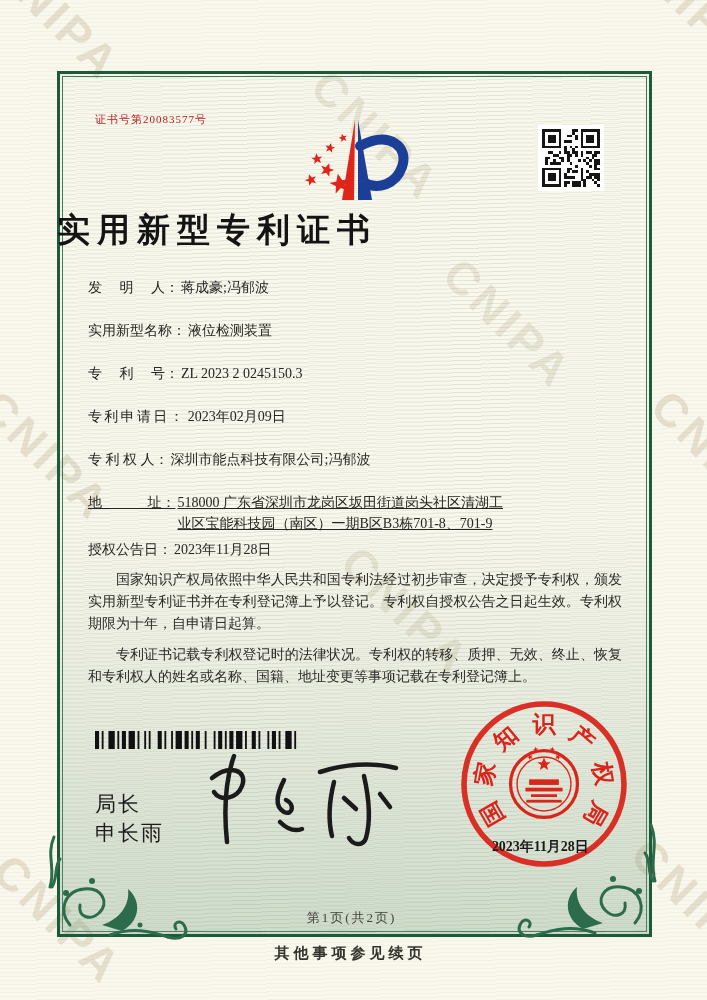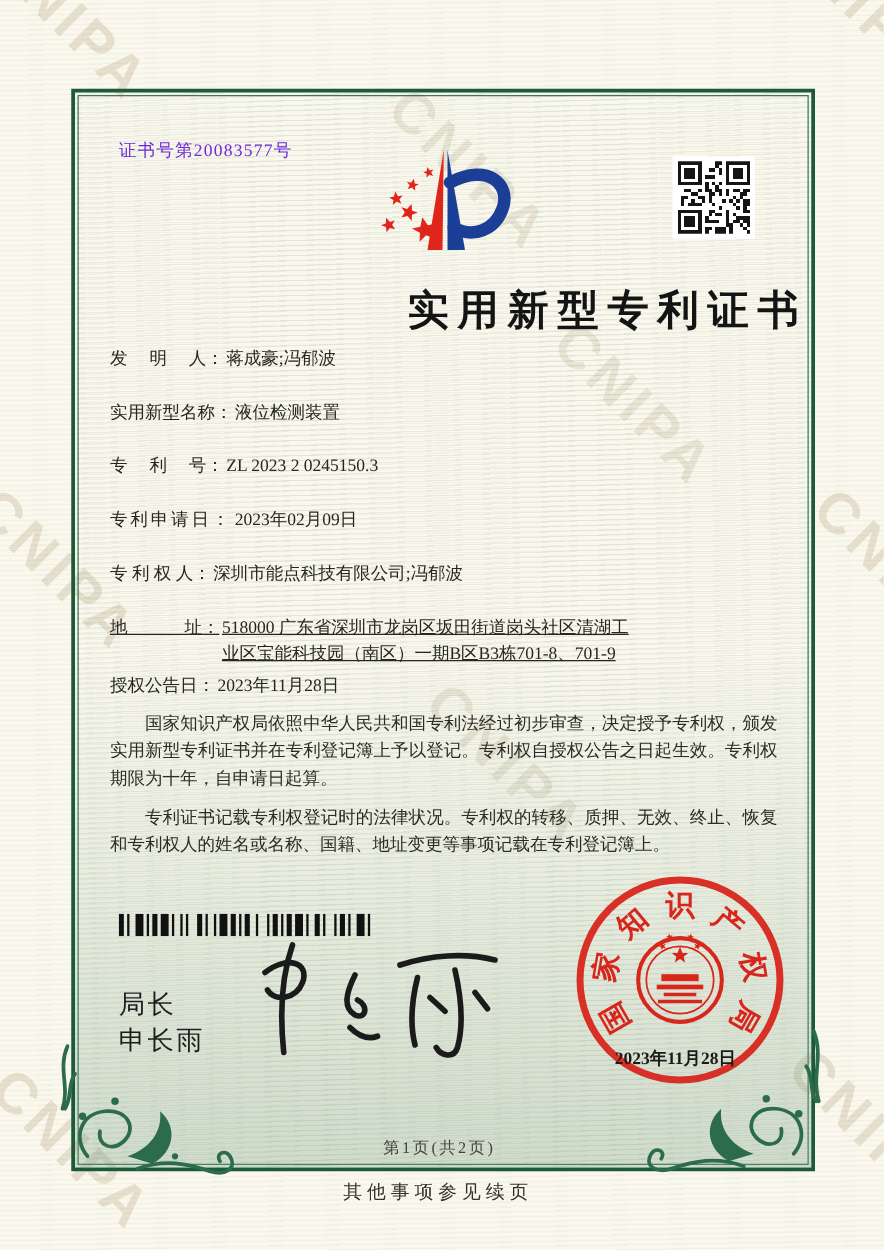--- a/index.html
+++ b/index.html
@@ -12,24 +12,24 @@
   .wm{position:absolute;font-family:"Liberation Sans","DejaVu Sans",sans-serif;font-weight:bold;
       font-size:46px;letter-spacing:4px;color:#e6dfcd;transform:rotate(45deg);z-index:0;user-select:none;}
   .wm.in{color:#eae4d4;}
   
   .frame{position:absolute;left:57px;top:71px;width:589px;height:860px;border:3px solid #1d5a3c;z-index:1;}
   .frame::before{content:"";position:absolute;inset:2px;border:1px solid #3a7a57;}
   .frame::after{content:"";position:absolute;inset:0;
     background:linear-gradient(180deg,rgba(125,165,135,0) 52%,rgba(125,165,135,.14) 74%,rgba(110,155,125,.30) 100%),
     repeating-linear-gradient(178deg,rgba(58,118,86,.09) 0 1px,rgba(0,0,0,0) 1px 4px);}
   .content{position:absolute;inset:0;z-index:2;}
-  .cert-no{position:absolute;left:95px;top:112px;font-size:14px;color:#6d28d9;letter-spacing:1px;}
+  .cert-no{position:absolute;left:95px;top:112px;font-size:11px;color:#b91c1c;letter-spacing:1px;}
   .logo{position:absolute;left:293px;top:114px;}
   .qr{position:absolute;left:538px;top:125px;background:#fff;padding:4px;line-height:0;}
-  .title{position:absolute;left:57px;top:226px;width:589px;text-align:right;font-size:33px;font-weight:bold;
+  .title{position:absolute;left:57px;top:208px;width:589px;text-align:left;font-size:33px;font-weight:bold;
          color:#141414;letter-spacing:7px;margin:0;}
   .fields{position:absolute;left:88px;top:277px;width:536px;font-size:14px;color:#262622;}
   .row{display:flex;line-height:21px;margin-bottom:22px;}
   .row .label{white-space:pre;flex:none;}
   .row .label.sp{letter-spacing:2.3px;}
   .row .value{margin-left:2px;}
   .row.address{margin-bottom:5px;text-decoration:underline;}
   .row.address .value{width:336px;}
   .grant .pair{display:flex;}
   .grant .pair2{margin-left:58px;}
@@ -37,21 +37,21 @@
   .legal p{margin:0 0 9px 0;text-indent:2em;text-align:justify;}
   .barcode{position:absolute;left:95px;top:731px;line-height:0;}
   .signature{position:absolute;left:192px;top:742px;}
   .director{position:absolute;left:95px;top:789px;font-family:"Liberation Sans","DejaVu Sans",sans-serif;
             font-size:21px;color:#1d1d1d;letter-spacing:2px;line-height:29px;}
   .seal{position:absolute;left:451px;top:691px;z-index:3;}
   .ornament{position:absolute;z-index:2;line-height:0;}
   .orn-left{left:44px;top:833px;}
   .orn-right{left:509px;top:819px;}
   .page-no{position:absolute;left:57px;top:909px;width:589px;text-align:center;font-size:13px;color:#44443e;letter-spacing:2px;}
-  .continuation{position:absolute;left:0;top:944px;width:701px;text-align:center;font-size:15px;color:#33332e;letter-spacing:4px;}
+  .continuation{position:absolute;left:0;top:944px;width:701px;text-align:center;font-size:15px;color:#33332e;letter-spacing:4px;font-weight:bold;}
 </style>
 </head>
 <body>
 
 <div class="page">
 
   <div class="wm" style="left:-24px;top:-12px">CNIPA</div>
   <div class="wm" style="left:608px;top:-26px">CNIPA</div>
   <div class="wm in" style="left:296px;top:108px">CNIPA</div>
   <div class="wm in" style="left:428px;top:296px">CNIPA</div>

